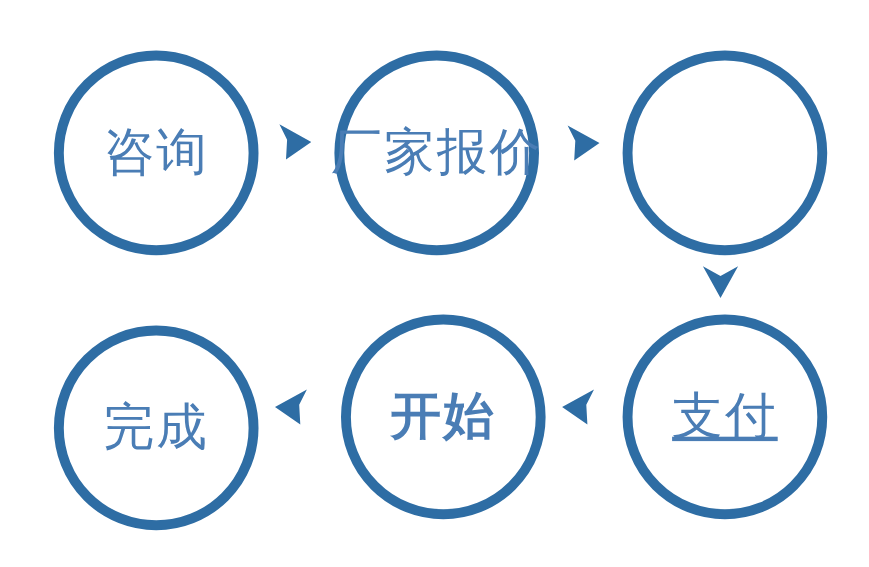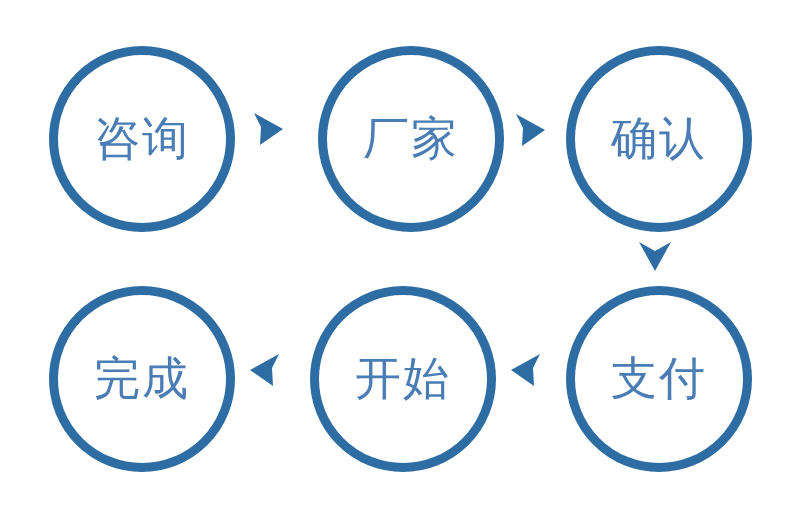--- a/index.html
+++ b/index.html
@@ -32,25 +32,25 @@
     line-height: 1.2;
     letter-spacing: 2px;
     text-align: center;
     user-select: none;
   }
   .step-circle .line {
     display: block;
     white-space: nowrap;
   }
   .c1 { left: 49px;  top: 46px;  }
-  .c2 { left: 318px; top: 46px;  }
+  .c2 { left: 304px; top: 46px;  }
   .c3 { left: 566px; top: 46px;  }
-  .c4 { left: 566px; top: 286px; }
-  .c5 { left: 310px; top: 286px; }
-  .c6 { left: 49px;  top: 286px; }
+  .c4 { left: 566px; top: 286px; text-decoration: underline; }
+  .c5 { left: 310px; top: 286px; font-weight: bold; }
+  .c6 { left: 49px;  top: 296px; }
 
   .arrow {
     position: absolute;
     width: 36px;
     height: 36px;
   }
   .arrow polygon { fill: #2e6da4; }
   .a1 { left: 249px; top: 111px; }
   .a2 { left: 511px; top: 112px; }
   .a3 { left: 637px; top: 238px; }
@@ -65,28 +65,28 @@
   <div class="step-circle c1">
     <span class="line">咨询</span>
   </div>
 
   <svg class="arrow a1" viewBox="0 0 36 36">
     <polygon points="5,2 34,18 11,34 12,16"></polygon>
   </svg>
 
   <div class="step-circle c2">
     <span class="line">厂家</span>
+    <span class="line">报价</span>
   </div>
 
   <svg class="arrow a2" viewBox="0 0 36 36">
     <polygon points="5,2 34,18 11,34 12,16"></polygon>
   </svg>
 
   <div class="step-circle c3">
-    <span class="line">确认</span>
   </div>
 
   <svg class="arrow a3" viewBox="0 0 36 36">
     <polygon points="34,4 18,33 2,4 18,13"></polygon>
   </svg>
 
   <div class="step-circle c4">
     <span class="line">支付</span>
   </div>
 

